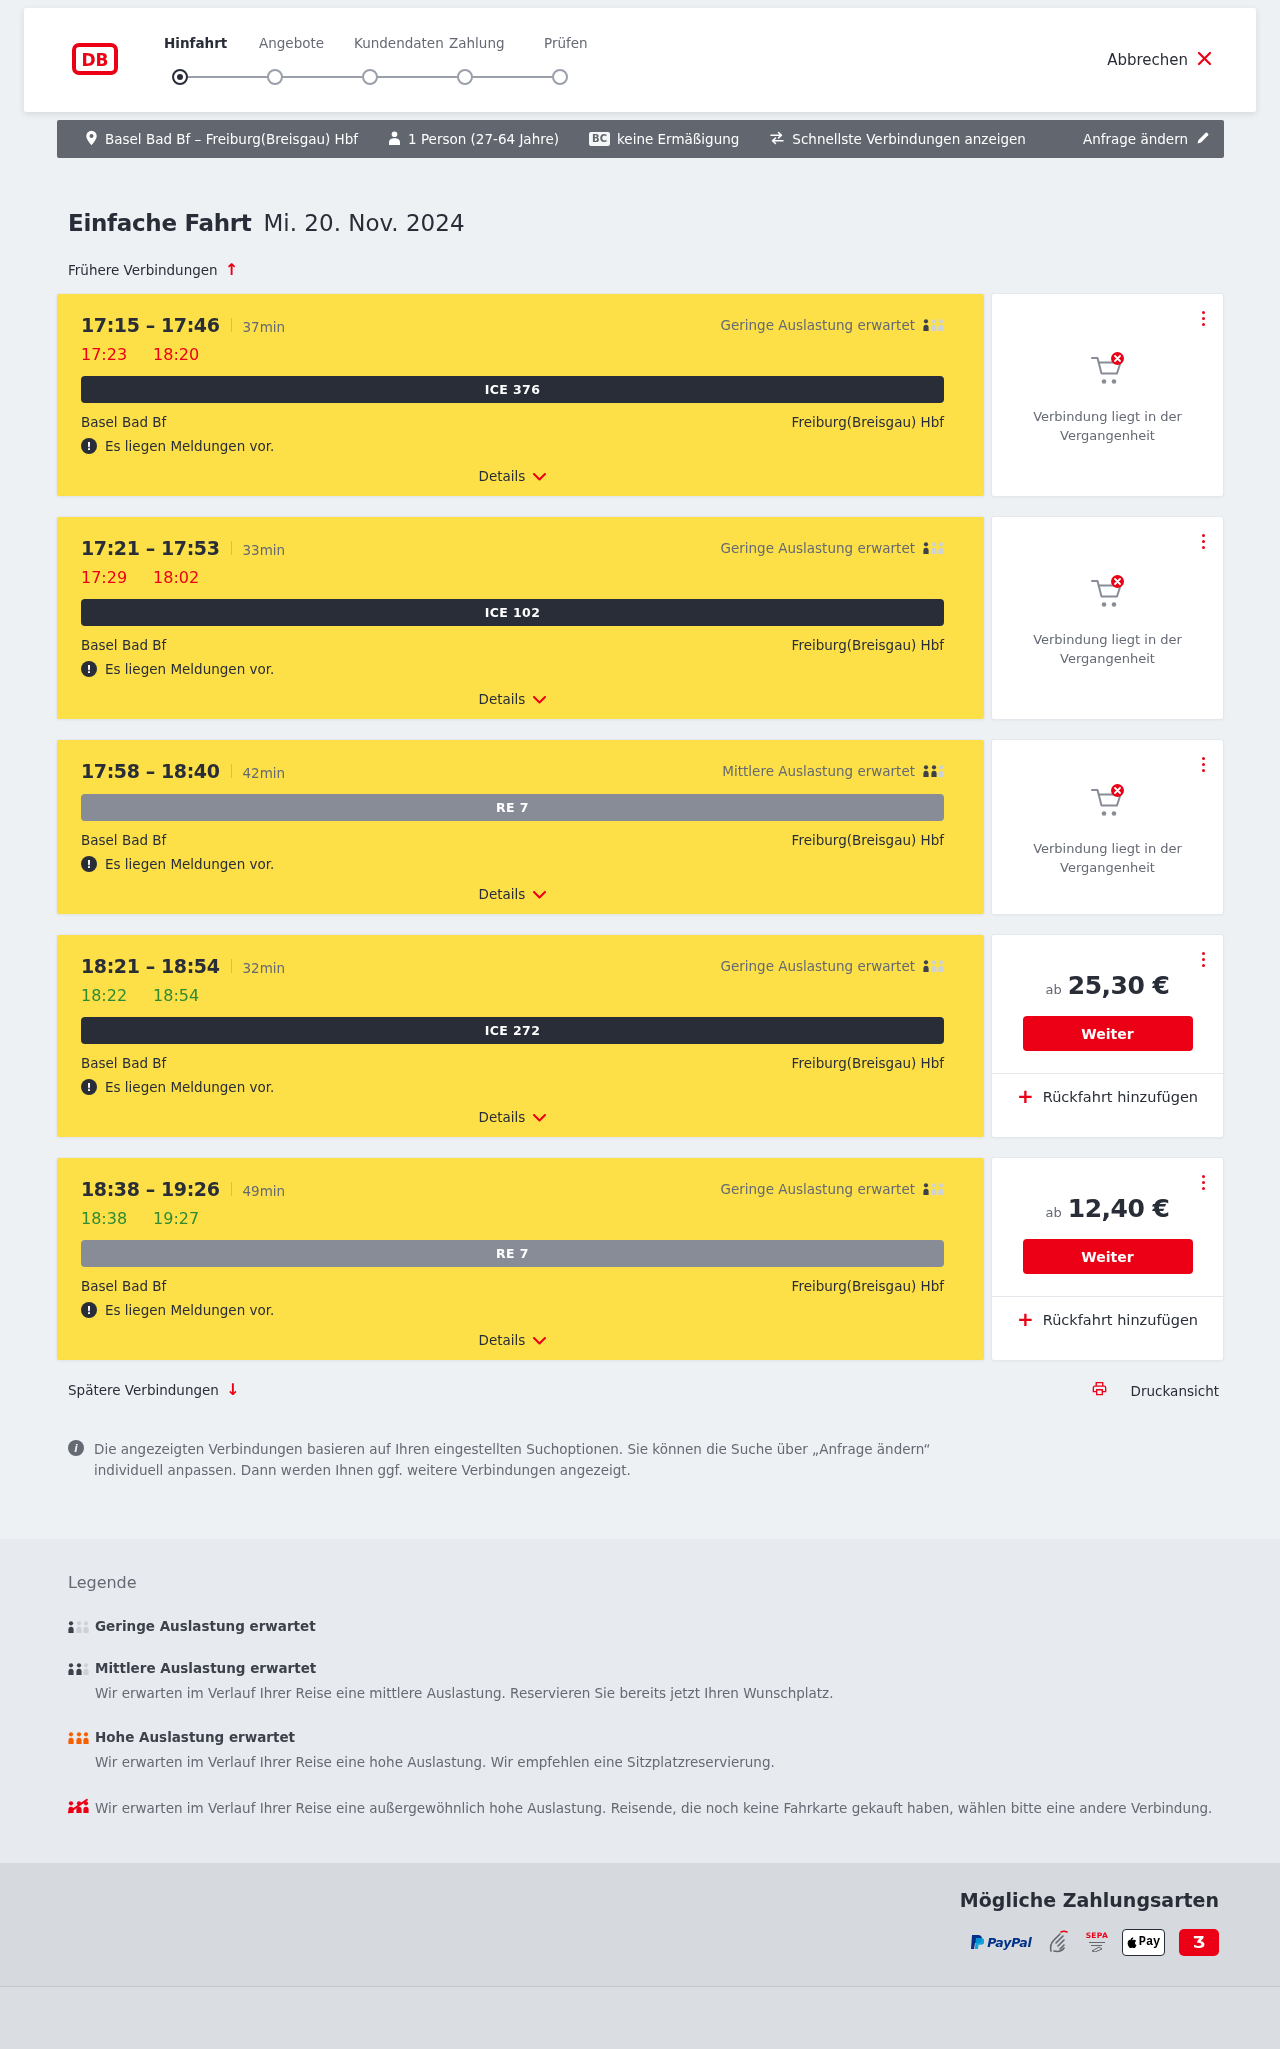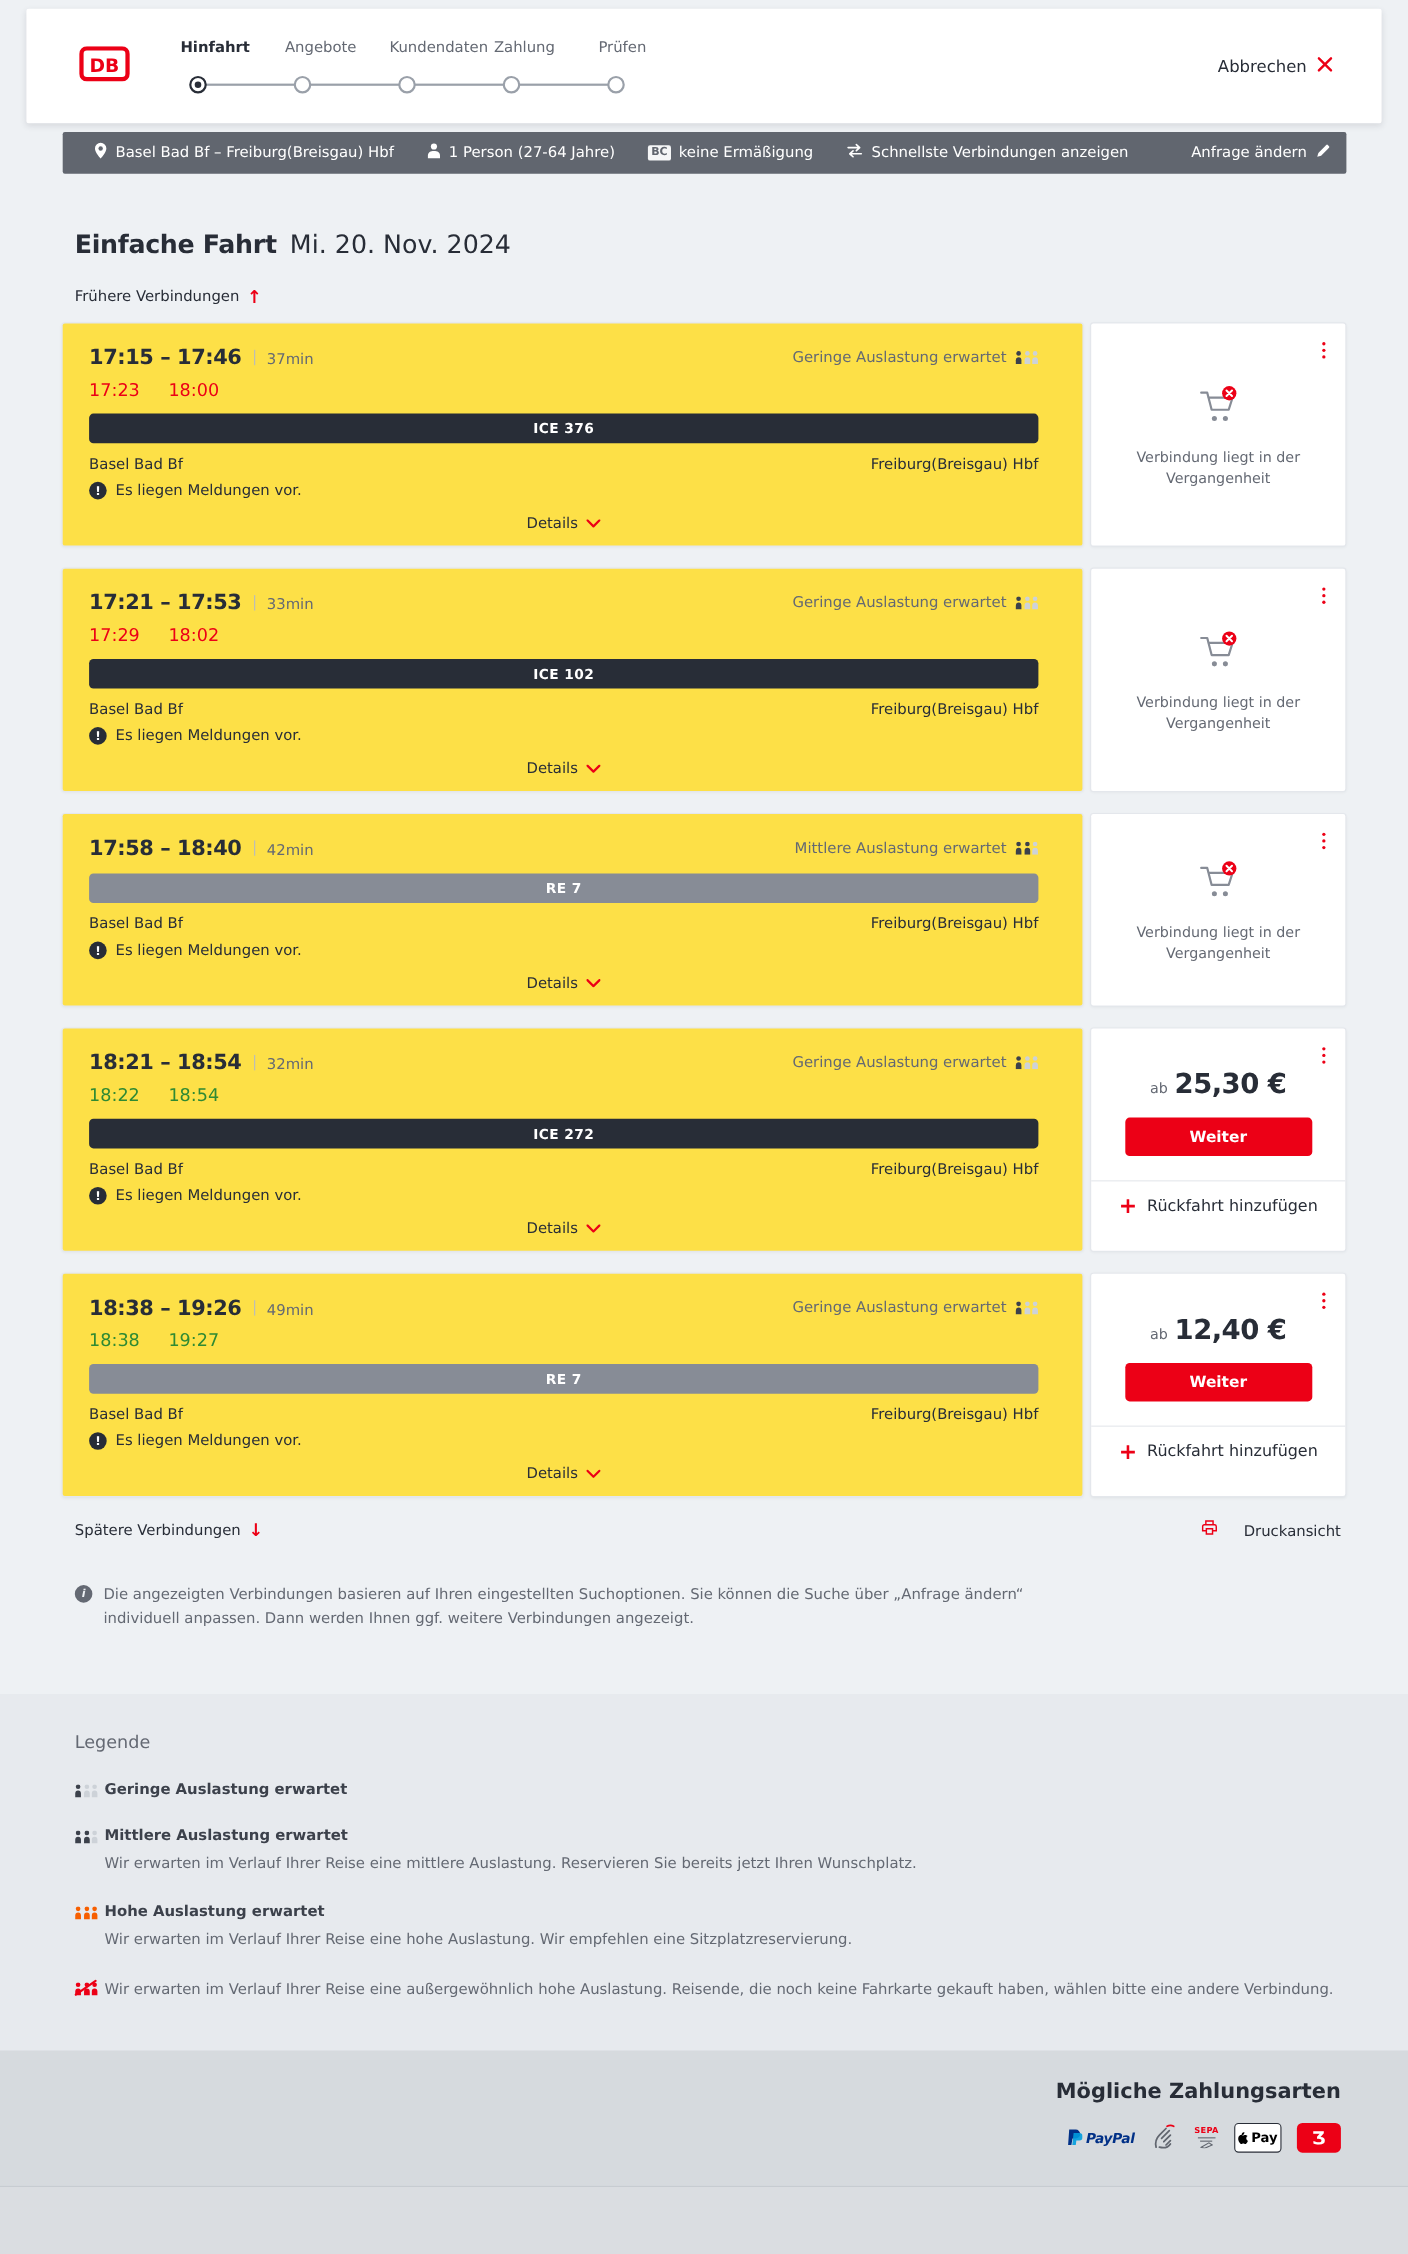--- a/index.html
+++ b/index.html
@@ -145,21 +145,21 @@
   .legend-item .occ-icon { position: absolute; left: 0; top: 3px; }
   .legend-label { font-size: 13.5px; font-weight: bold; color: #3c414b; }
   .legend-desc { font-size: 13.5px; color: #646973; margin-top: 7px; line-height: 1.5; }
 
   
   .payment-band { background: #d6dade; padding: 26px 0 30px; }
   .payment-inner { width: 1166px; margin: 0 auto; padding-right: 4px; text-align: right; }
   .payment-title { font-size: 19px; font-weight: bold; color: #282d37; }
   .payment-icons { margin-top: 18px; display: flex; justify-content: flex-end; align-items: center; gap: 14px; }
   .pay-badge { height: 27px; display: inline-flex; align-items: center; justify-content: center; }
-  .pay-card { background: #fff; border: 1px solid #282d37; border-radius: 4px; width: 43px; }
+  .pay-card { background: #fff; border: 1px solid #282d37; border-radius: 4px; width: 43px; font-family: Liberation Mono, monospace; }
   .paypal-logo { font-style: italic; font-weight: bold; font-size: 12.5px; color: #003087; letter-spacing: -0.2px; display: flex; align-items: center; gap: 3px; }
   .sepa-inner { display: flex; flex-direction: column; align-items: center; line-height: 1; }
   .sepa-word { color: #ec0016; font-size: 7.5px; font-weight: bold; letter-spacing: 0.3px; }
   .sepa-lines { width: 16px; border-top: 1.5px solid #61666f; margin-top: 2.5px; }
   .sepa-lines + .sepa-lines { width: 11px; margin-top: 2px; }
   .applepay-inner { display: flex; align-items: center; gap: 1px; font-size: 12px; font-weight: bold; color: #000; }
   .voucher { background: #ec0016; border-radius: 5px; width: 40px; color: #fff; font-size: 16px; font-weight: bold; }
 
   
   .footer-band { background: #dadde1; border-top: 1px solid #c3c8ce; padding: 42px 0 52px; }
@@ -271,21 +271,21 @@
                   </svg>
                   <svg width="6" height="12" viewBox="0 0 6 12">
                     <circle cx="3" cy="2.3" r="2.1" fill="#cdd2d8"></circle>
                     <path d="M0.4 12 V8.6 q0-2.9 2.6-2.9 q2.6 0 2.6 2.9 V12 Z" fill="#cdd2d8"></path>
                   </svg>
                 </span>
         </div>
       </div>
       <div class="conn-real delayed">
         <span>17:23</span>
-        <span>18:00</span>
+        <span>18:20</span>
       </div>
       <div class="train-bar ice">ICE 376</div>
       <div class="conn-stations">
         <span>Basel Bad Bf</span>
         <span>Freiburg(Breisgau) Hbf</span>
       </div>
       <div class="conn-msg">
         <span class="msg-icon"></span>
         <span>Es liegen Meldungen vor.</span>
       </div>

